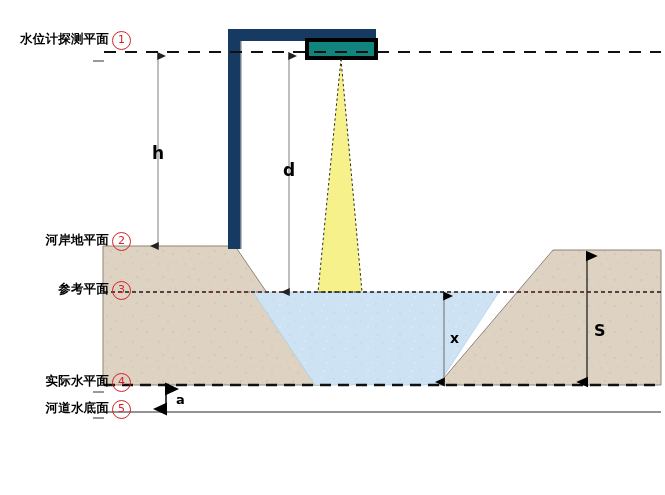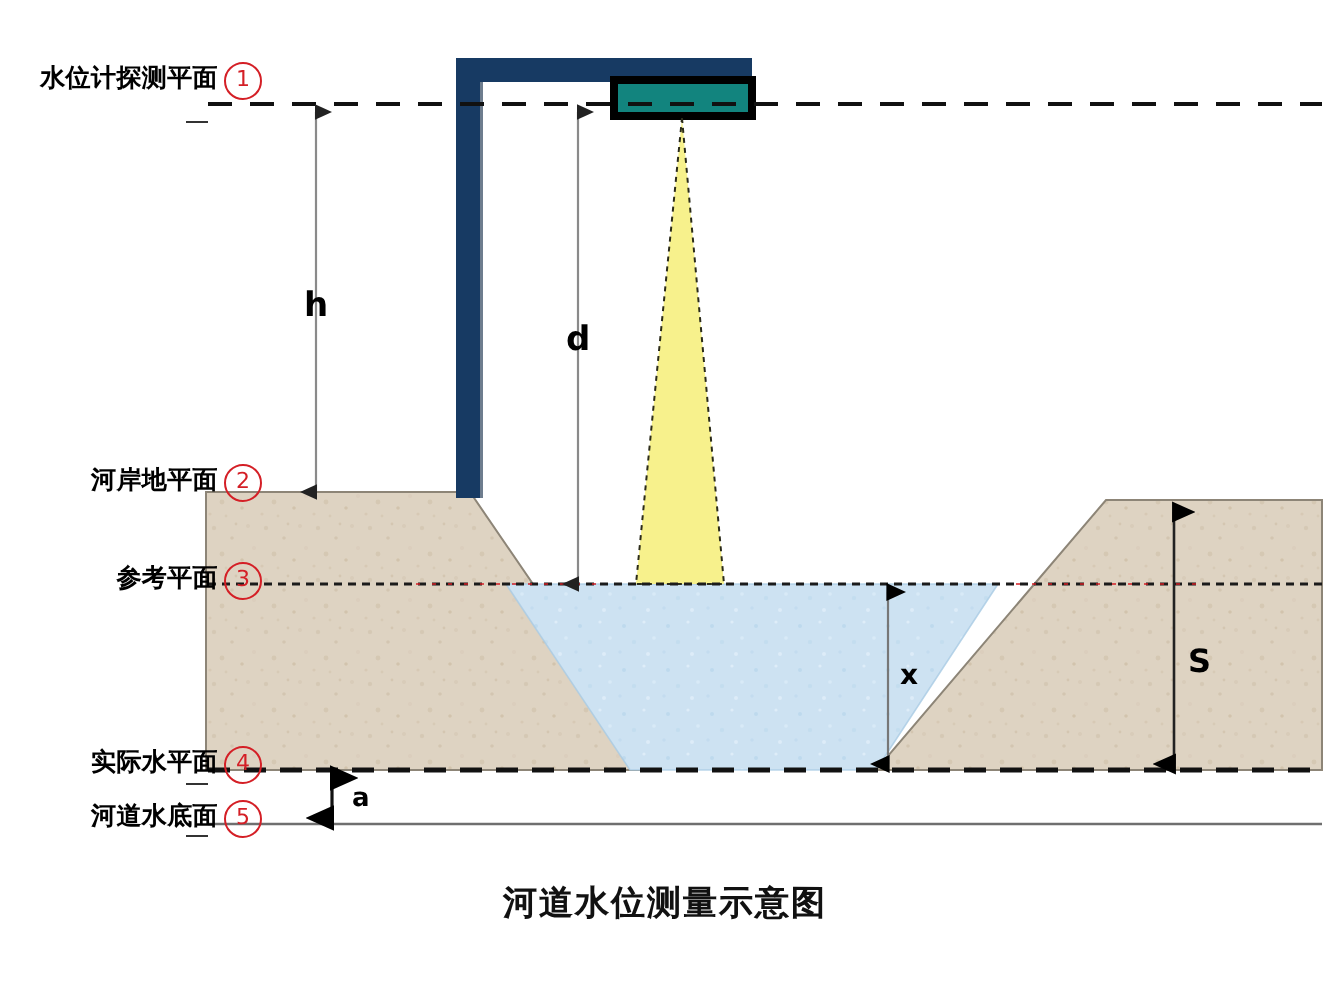--- a/index.html
+++ b/index.html
@@ -174,15 +174,14 @@
 
   <div class="axis-label" style="right:556px;top:400px;">河道水底面</div>
   <div class="circ-num" style="left:112px;top:400px;">5</div>
 
   <div class="dim-letter" style="left:152px;top:143px;font-size:17px;">h</div>
   <div class="dim-letter" style="left:283px;top:160px;font-size:17px;">d</div>
   <div class="dim-letter" style="left:450px;top:330px;font-size:14px;">x</div>
   <div class="dim-letter" style="left:594px;top:321px;font-size:16px;">S</div>
   <div class="dim-letter" style="left:176px;top:392px;font-size:13px;">a</div>
 
-  <div id="title">河道水位测量示意图</div>
 
 </div>
 
 </body></html>

